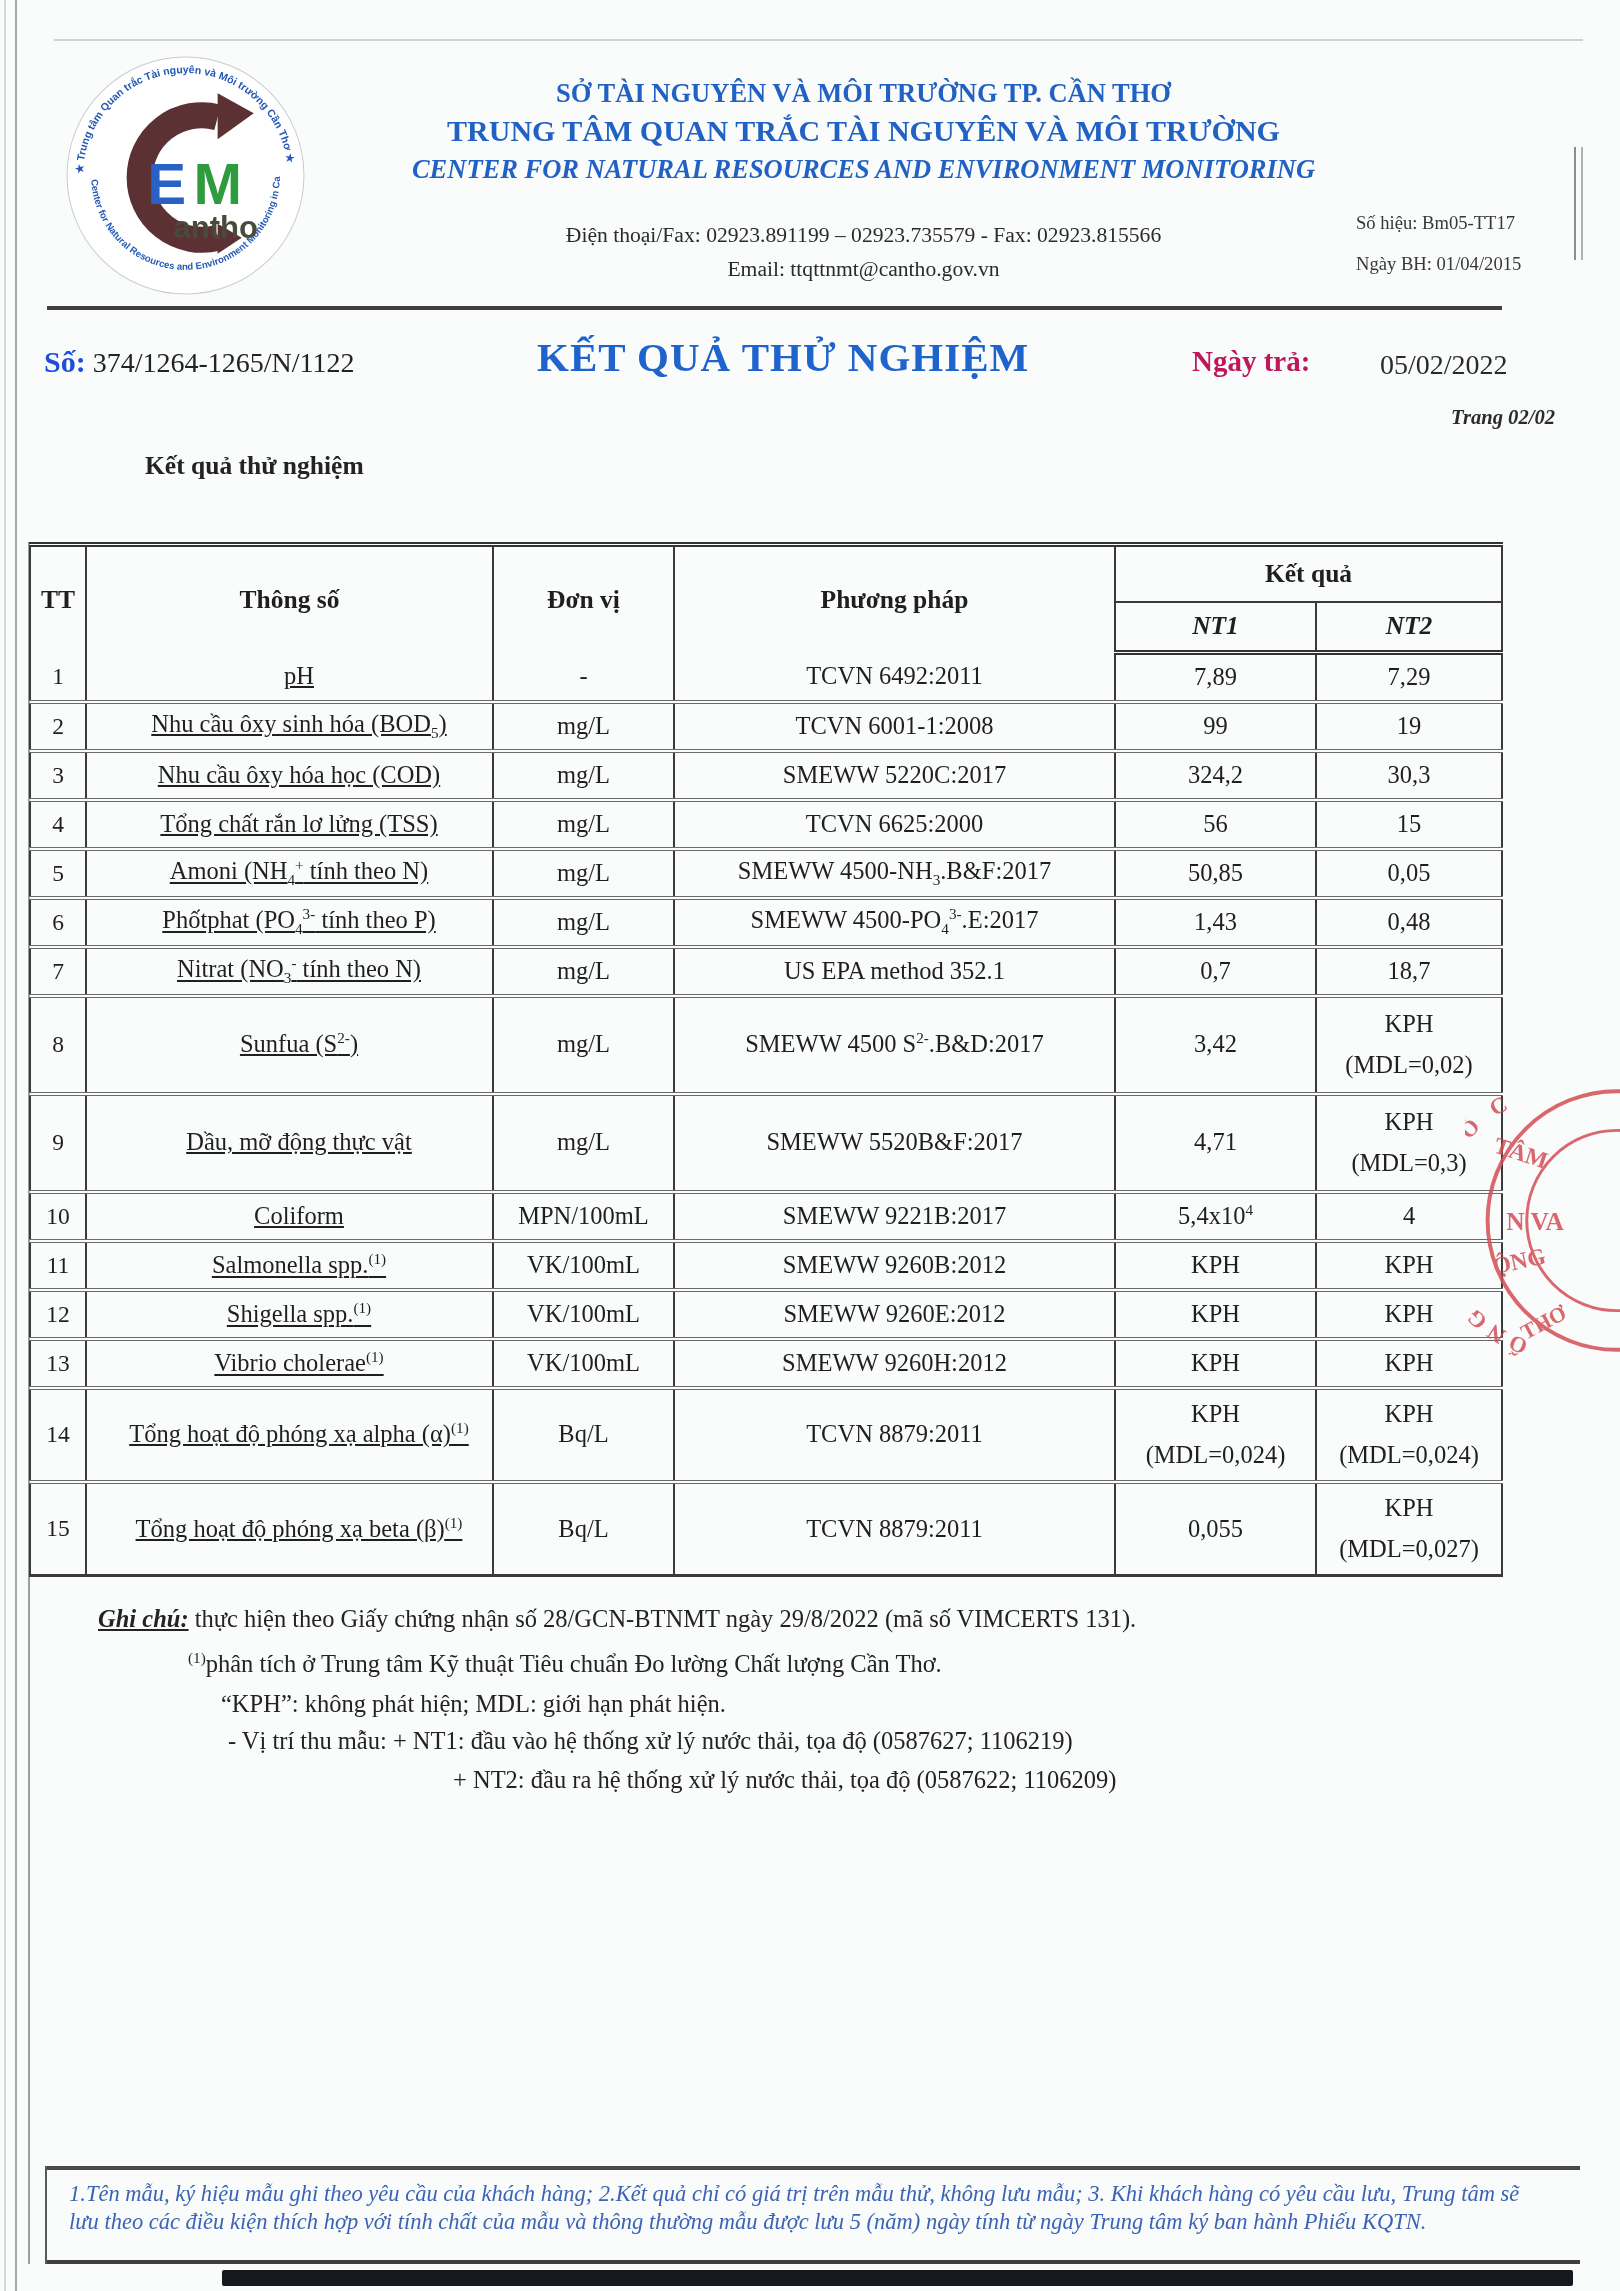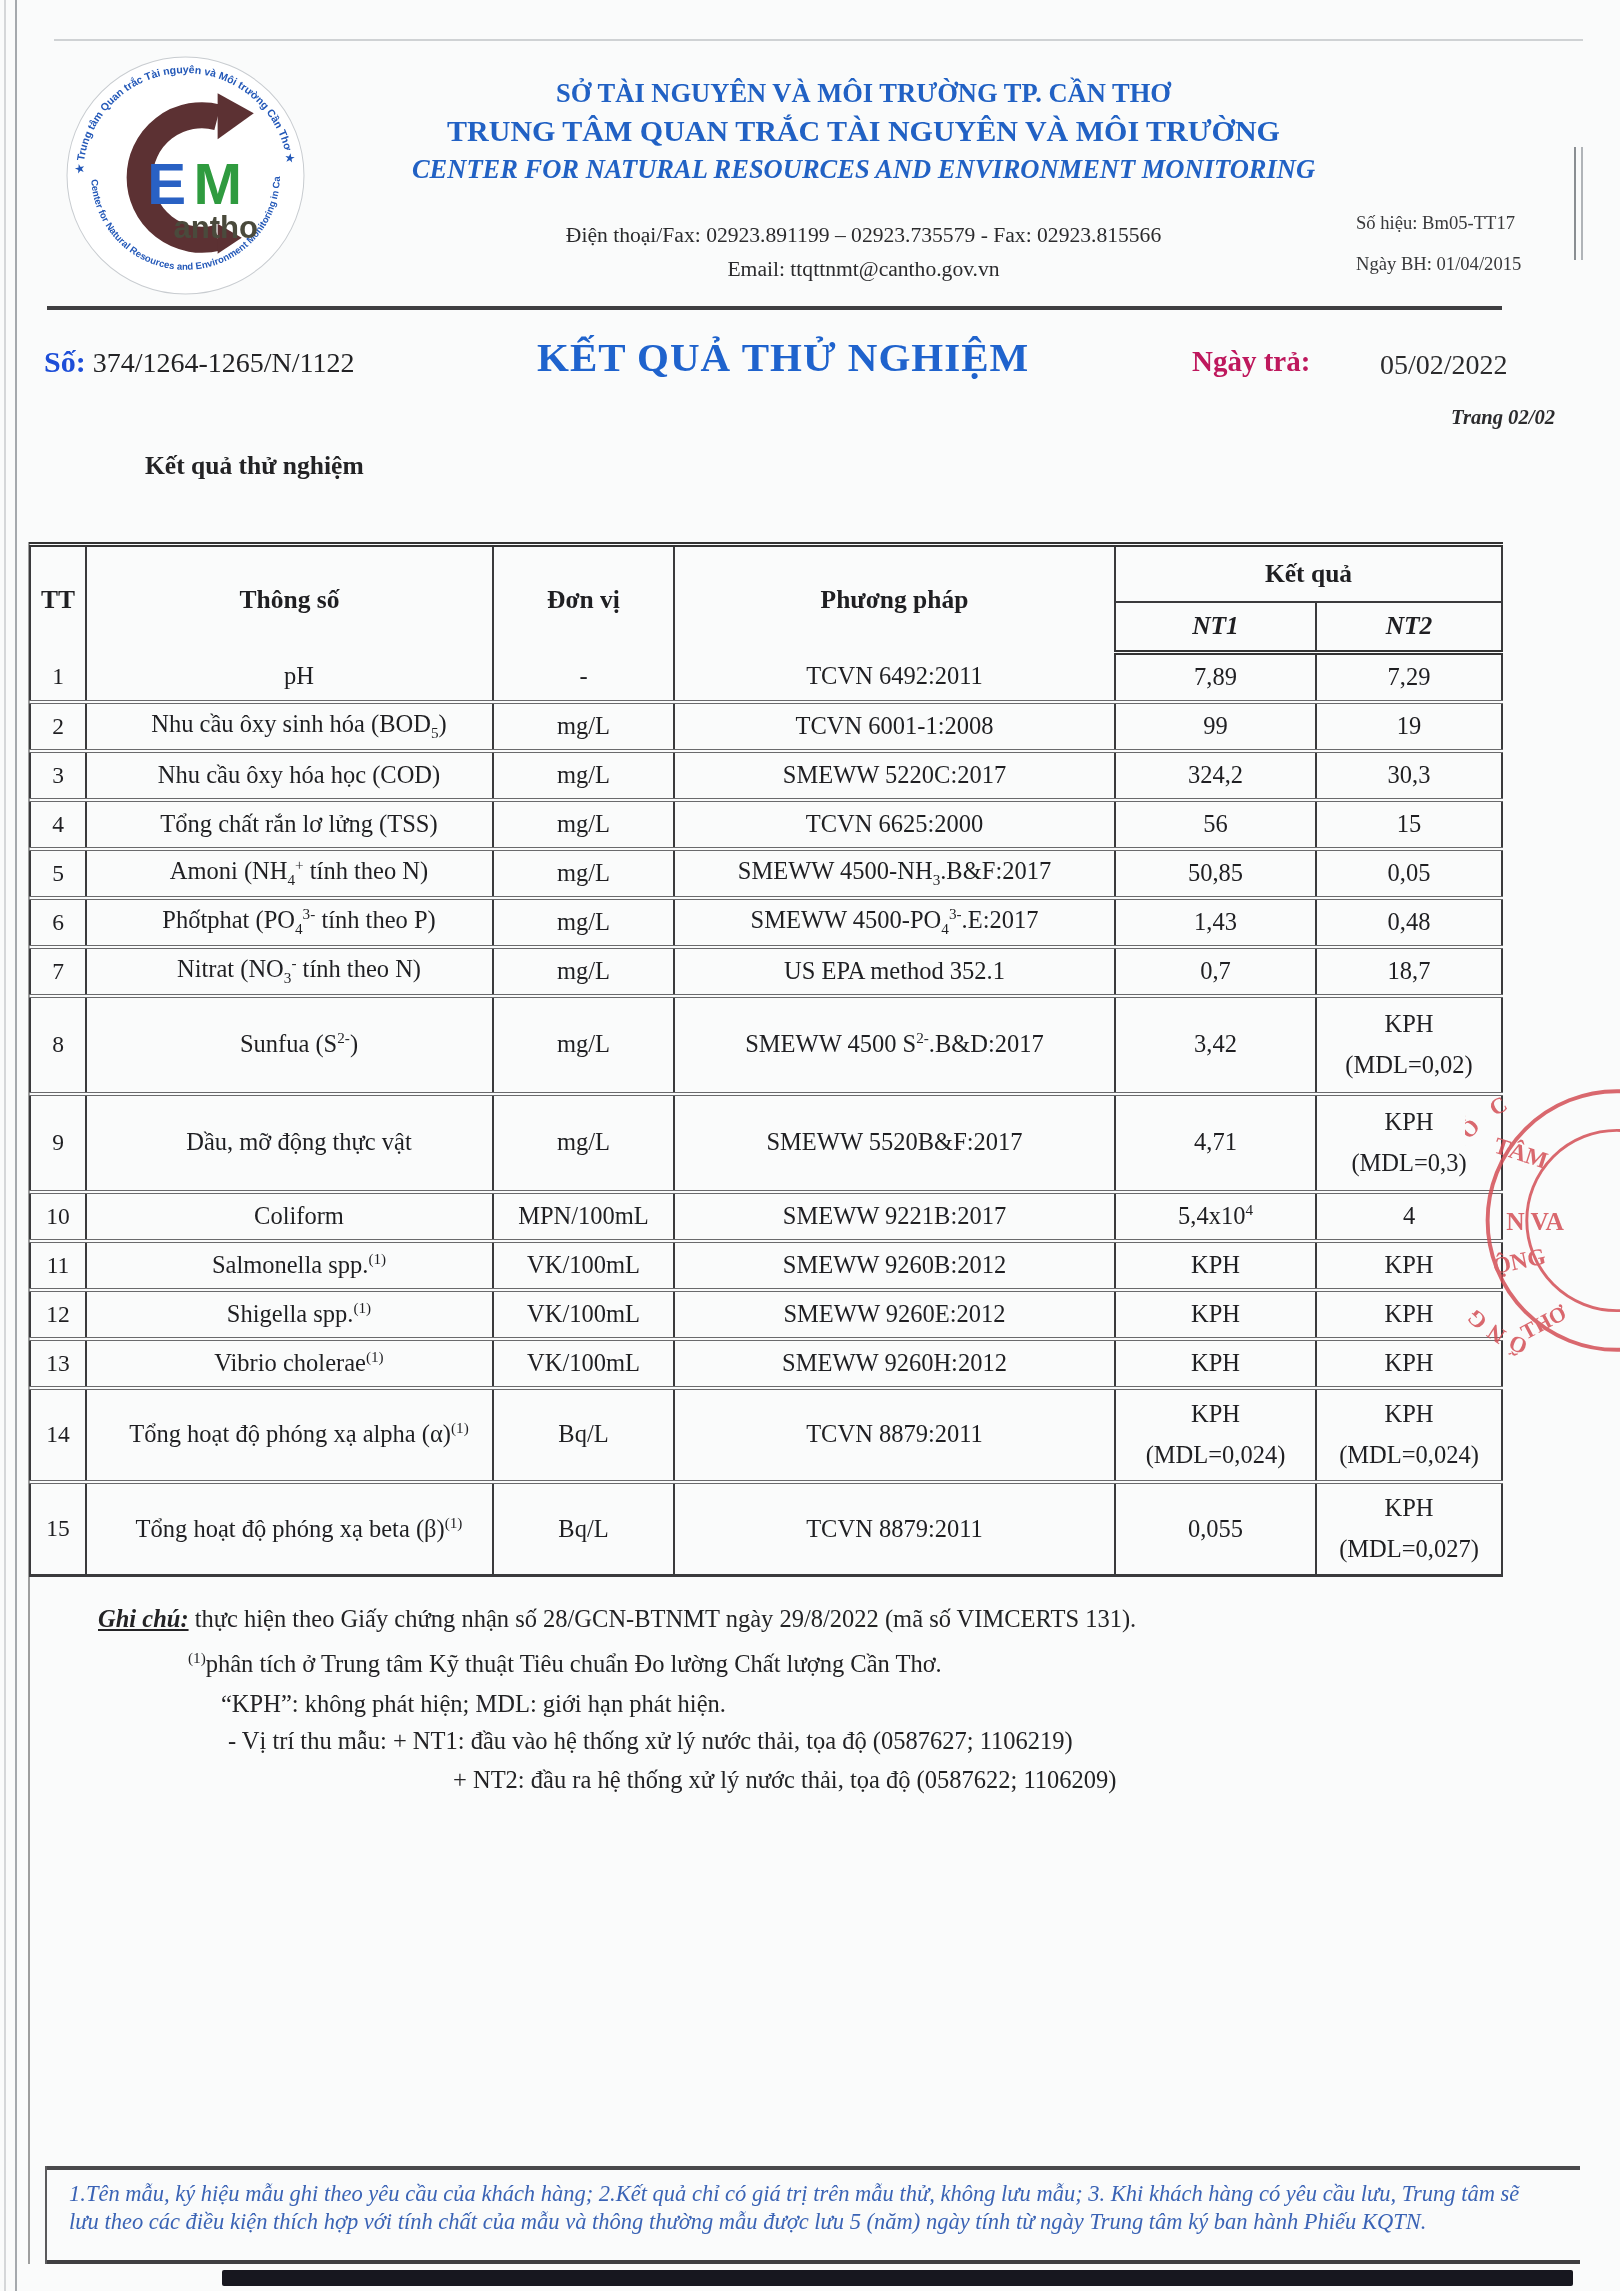--- a/index.html
+++ b/index.html
@@ -47,21 +47,21 @@
   .results-table tr > *:last-child { border-right:2.5px solid #3a3a3c; }
   .results-table thead th { font-size:25.5px; font-weight:bold; text-align:center; }
   .results-table thead tr.h1 th { border-top:5.9px double #333; height:57px; }
   th.kq { border-bottom:2.5px solid #3a3a3c; }
   .results-table thead tr.h2 th { height:51px; font-style:italic; border-bottom:5.9px double #333; }
   .results-table tbody td { height:49px; text-align:center; border-bottom:4.9px double #6a6a6c; }
   .results-table tbody tr.tall-a td { height:98px; }
   .results-table tbody tr.tall-b td { height:94px; }
   .results-table tbody tr.tall-a td, .results-table tbody tr.tall-b td { line-height:1.65; }
   .results-table tbody tr:last-child td { border-bottom:3.9px solid #3a3a3c; }
-  td.c-param { text-align:left; padding-left:19px; }
+  td.c-param { text-align:left; padding-left:19px;text-decoration:underline; }
   td.c-tt { font-size:23.5px; }
   sub, sup { font-size:.62em; }
 
   
   .note { position:absolute; font-size:24.5px; color:#232325; white-space:nowrap; }
   .ghi-chu-label { font-weight:bold; font-style:italic; text-decoration:underline; }
   .n1 { left:98px; top:1605px; }
   .n2 { left:188px; top:1649px; }
   .n3 { left:221px; top:1690px; }
   .n4 { left:228px; top:1727px; }

